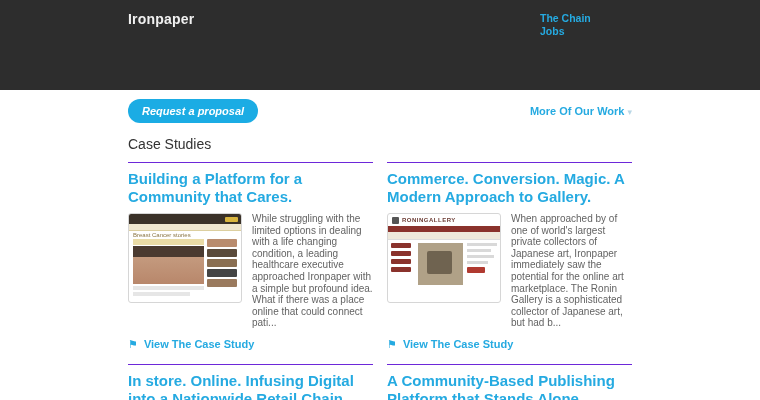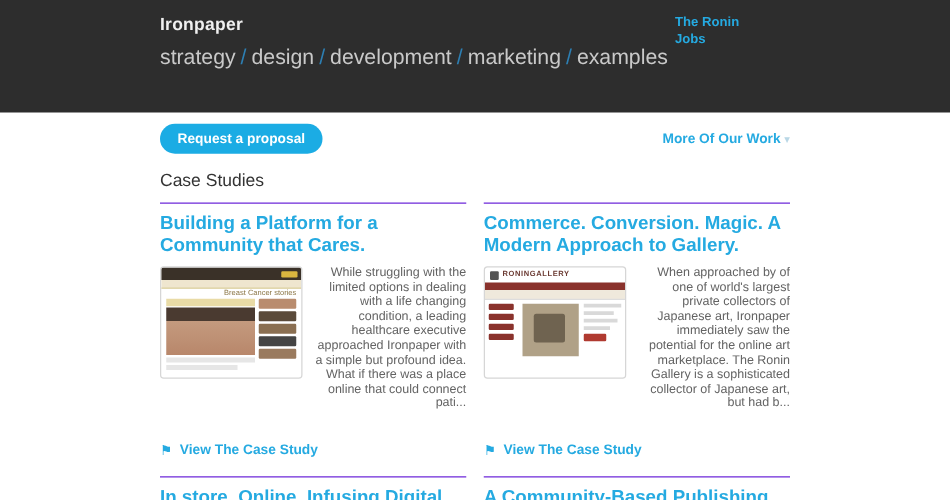--- a/index.html
+++ b/index.html
@@ -19,35 +19,35 @@
   .hdr-link { display:block; color:#25aae1; font-size:10.5px; font-weight:bold;
               text-decoration:none; line-height:13px; }
   .connect-btn { margin-top:5px; background:#3f3f3f; border:1px solid #484848;
                  color:#d8d8d8; font-size:10.5px; padding:4px 9px; border-radius:2px;
                  cursor:pointer; font-family:inherit; }
 
   
   .toolbar { padding-top:9px; display:flex; justify-content:space-between; align-items:flex-start; }
   .request-btn { background:#1bace4; color:#fff; border:none; font-weight:bold;
                  font-size:11px; padding:6px 14px; border-radius:12px; cursor:pointer;
-                 font-family:inherit; }
+                 font-family:inherit;font-style:italic; }
   .more-work { color:#25aae1; font-size:11px; font-weight:700; text-decoration:none;
                margin-top:6px;margin-left:24px; }
   .more-work .caret { color:#b9d7e6; font-size:9px; margin-left:3px; }
 
   
   .page-title { margin-top:13px; margin-bottom:10px; font-size:14px; font-weight:400;
                 color:#333; }
 
   
   .cards { display:grid; grid-template-columns:1fr 1fr; column-gap:14px; }
   .card { border-top:1px solid #6d28d9; padding:7px 0 12px 0; }
   .card h2 { color:#25aae1; font-size:15px; line-height:18px; font-weight:bold;
              margin-bottom:7px; }
-  .card-body { display:flex; margin-bottom:22px;text-align:right; }
+  .card-body { display:flex; margin-bottom:5px; }
   .thumb { width:114px; height:90px; border:1px solid #d6d6d6; border-radius:3px;
            overflow:hidden; flex-shrink:0; margin-right:10px; background:#fff;
            position:relative; cursor:pointer; }
   .excerpt { font-size:10px; line-height:11.6px; color:#636363; }
   .case-link { color:#25aae1; font-size:11px; font-weight:bold; text-decoration:none;
                display:inline-flex; align-items:center; }
   .case-link .flag { margin-right:6px; font-size:11px; }
 
   
   .t1-header { height:10px; background:#3a3128; display:flex; justify-content:flex-end; align-items:center; padding:0 3px; }
@@ -78,26 +78,23 @@
   .t2-line { height:3px; background:#d9d9d9; margin-bottom:3px; }
   .t2-red { height:6px; background:#b03a30; width:60%; border-radius:1px; margin-top:2px; }
 </style>
 </head>
 <body>
 
 <header class="site-header">
   <div class="container">
     <div class="brand-block">
       <div class="logo">Ironpaper</div>
-      <nav class="main-nav">
-        <span>strategy</span><span class="slash">/</span><span>design</span><span class="slash">/</span><span>development</span><span class="slash">/</span><span>marketing</span><span class="slash">/</span><span>examples</span>
-      </nav>
     </div>
     <div class="header-right">
-      <a href="#" class="hdr-link">The Ronin</a>
+      <a href="#" class="hdr-link">The Chain</a>
       <a href="#" class="hdr-link">Jobs</a>
     </div>
   </div>
 </header>
 
 <main class="container">
   <div class="toolbar">
     <button class="request-btn">Request a proposal</button>
     <a href="#" class="more-work"><span>More Of Our Work</span><span class="caret">▾</span></a>
   </div>

